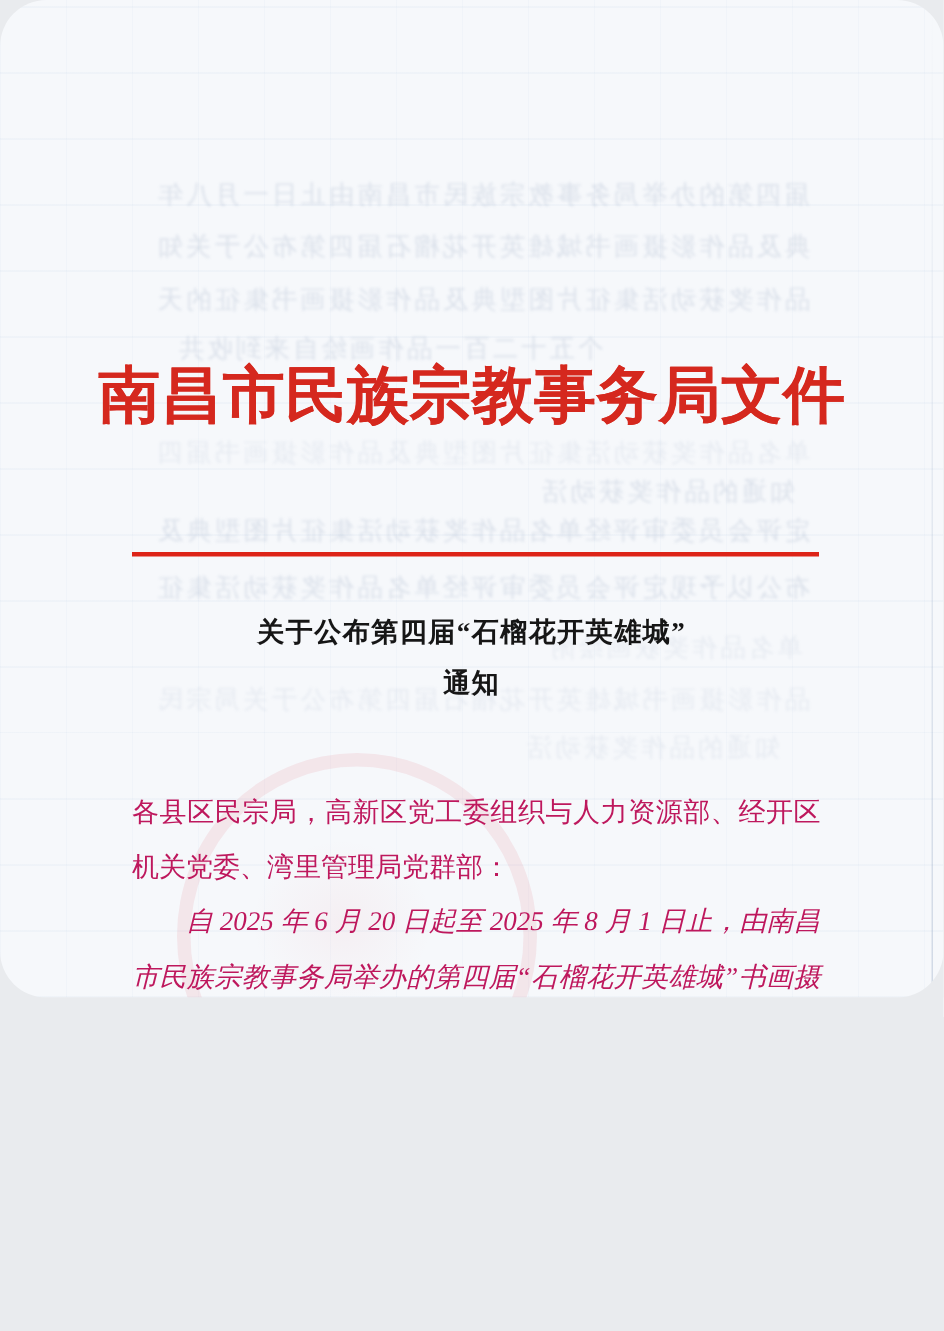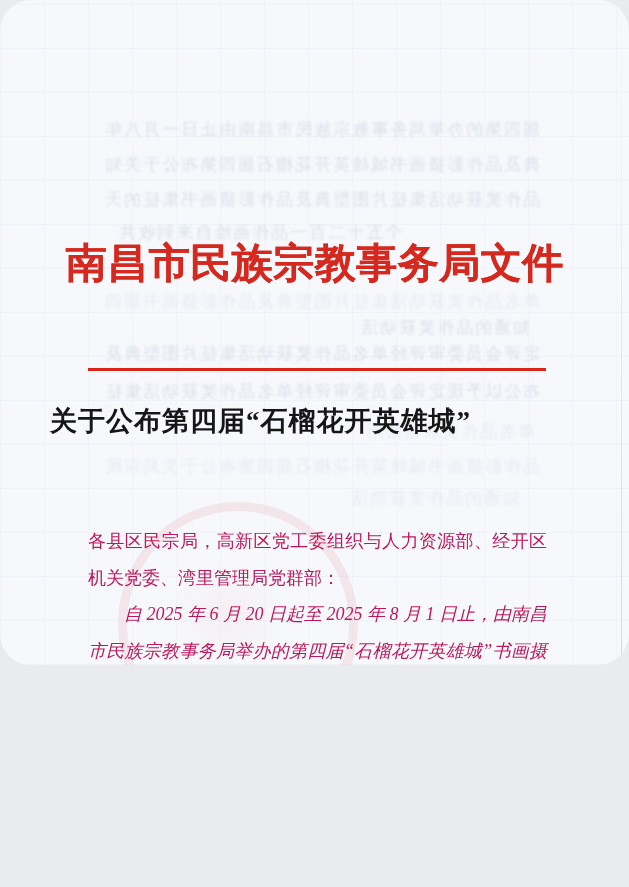--- a/index.html
+++ b/index.html
@@ -104,22 +104,22 @@
     height: 3px;
     background: #dd2418;
   }
 
   
   .doc-title {
     position: absolute;
     top: 404px;
     left: 50px;
     width: 529px;
-    text-align: left;
-    font-size: 27px;
+    text-align: center;
+    font-size: 18px;
     font-weight: bold;
     line-height: 34px;
     color: #161616;
     letter-spacing: 1px;
   }
 
   
   .body-text {
     position: absolute;
     top: 523px;
@@ -160,20 +160,21 @@
   <div class="bleed bl10 faint">品作影摄画书城雄英开花榴石届四第布公于关局宗民</div>
   <div class="bleed bl11 faint">知通的品作奖获动活</div>
   <div class="stamp-bleed"></div>
   <div class="stamp-bleed-inner"></div>
 
   <div class="org-title">南昌市民族宗教事务局文件</div>
   <div class="red-divider"></div>
 
   <div class="doc-title">
     <div>关于公布第四届“石榴花开英雄城”</div>
+    <div>通知</div>
   </div>
 
   <div class="body-text">
     <p class="salutation">各县区民宗局，高新区党工委组织与人力资源部、经开区机关党委、湾里管理局党群部：</p>
     <p class="para">自 2025 年 6 月 20 日起至 2025 年 8 月 1 日止，由南昌市民族宗教事务局举办的第四届“石榴花开英雄城”书画摄影作品及典型图片征集活动，经过为期 41 天的征集，共收到来自绘画作品 125 个、书法作品 115 个、摄影作品 126 个、典型图片 125 个。</p>
   </div>
 
   <div class="page-num">1</div>
 
   <div class="page-edge"></div>

